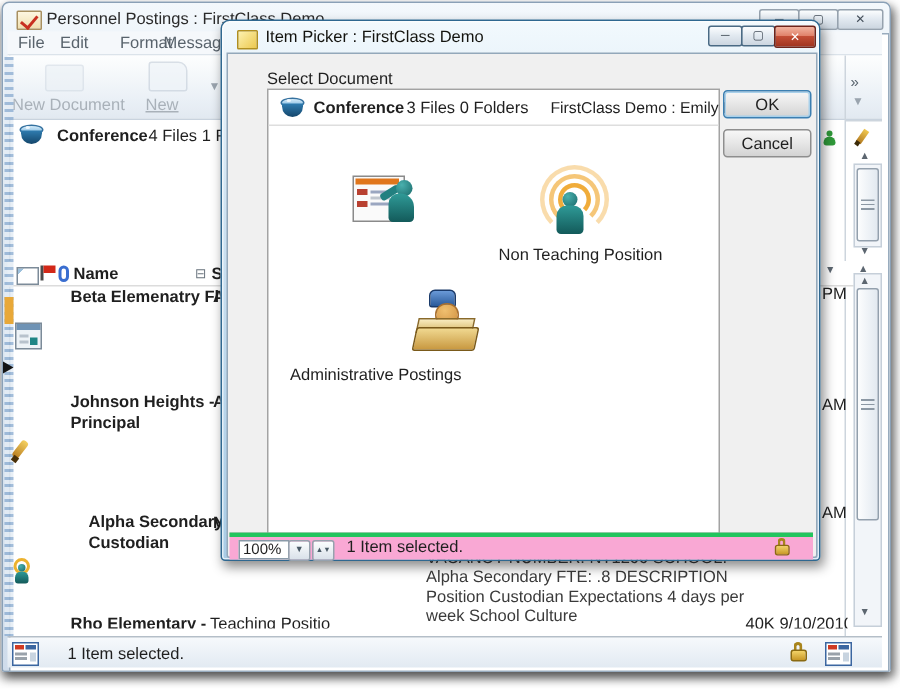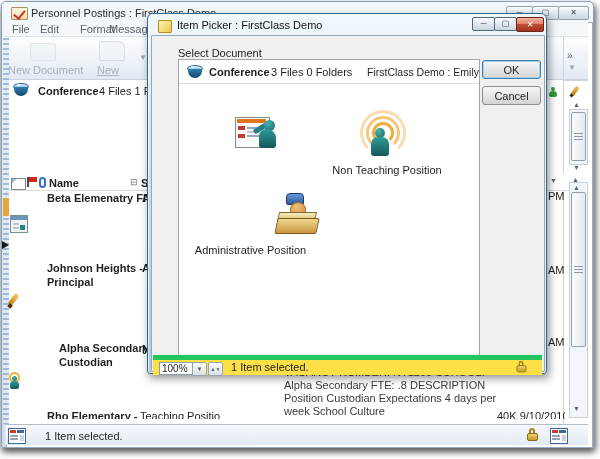--- a/index.html
+++ b/index.html
@@ -129,21 +129,21 @@
     border-left:2px solid #c83020;border-bottom:2px solid #c83020;transform:rotate(-50deg);}
 
   
   #dialog{position:absolute;left:147px;top:13px;width:398px;height:359px;z-index:50;
     background:linear-gradient(180deg,#f2f9fd 0%,#cfe3f2 35%,#a9cce6 100%);
     border:1px solid #2f6890;border-radius:6px 6px 3px 3px;
     box-shadow:2px 4px 8px rgba(0,0,0,.45), inset 0 0 0 1px rgba(255,255,255,.65);}
   #dlg-body{position:absolute;left:3px;top:21px;width:392px;height:335px;background:#f0f0f0;
     border:1px solid #93a8ba;border-radius:0 0 2px 2px;}
   #dlg-box{position:absolute;left:26px;top:23px;width:300px;height:296px;background:#fff;border:1px solid #a3a3a3;}
-  #dlg-footer{position:absolute;left:1px;top:319px;width:389px;height:15px;background:#fde047;border-top:5px solid #22c55e;}
+  #dlg-footer{position:absolute;left:1px;top:319px;width:389px;height:15px;background:#f9a8d4;border-top:3px solid #22c55e;}
   .vbtn{position:absolute;width:57px;height:17px;border:1px solid #8e8e8e;border-radius:3px;
     background:linear-gradient(180deg,#f7f7f7,#e8e8e8 45%,#d3d3d3);
     font-size:11px;color:#1f1f1f;display:flex;align-items:center;justify-content:center;}
   .vbtn.default{border-color:#3c7fb1;box-shadow:inset 0 0 0 1px #a8d0ea;}
   .dlg-close{background:linear-gradient(180deg,#f2b4a0 0%,#e0826a 45%,#c44f36 46%,#a03420)!important;
     border-color:#6e241a!important;color:#fff!important;}
   .zoom-box{position:absolute;left:6px;top:2px;width:30px;height:11px;background:#fff;border:1px solid #8a9aa8;
     font-size:10px;color:#1f1f1f;padding-left:2px;line-height:11px;}
   .mini-btn{position:absolute;width:13px;height:12px;border:1px solid #96a2ae;border-radius:2px;
     background:linear-gradient(180deg,#fbfdfe,#d9e1e9);display:flex;align-items:center;justify-content:center;
@@ -303,21 +303,21 @@
           <div class="p-body" style="left:14px;top:21px;width:18px;height:19px;border-radius:7px 7px 3px 3px;"></div>
         </div>
         <div class="itm-label" style="left:148px;top:104px;width:120px;">Non Teaching Position</div>
 
         <div class="icon-admin" style="left:96px;top:132px;">
           <div class="cap"></div>
           <div class="hand"></div>
           <div class="book-top"></div>
           <div class="book-base"></div>
         </div>
-        <div class="itm-label" style="left:14px;top:184px;width:115px;">Administrative Position</div>
+        <div class="itm-label" style="left:14px;top:184px;width:115px;">Administrative Postings</div>
       </div>
 
       <div class="vbtn default" style="left:330px;top:24px;">OK</div>
       <div class="vbtn" style="left:330px;top:50px;">Cancel</div>
 
       <div id="dlg-footer">
         <div class="zoom-box">100%</div>
         <div class="mini-btn" style="left:39px;top:2px;">▼</div>
         <div class="mini-btn spin" style="left:55px;top:2px;">▲▼</div>
         <span class="t" style="left:78px;top:1px;">1 Item selected.</span>

